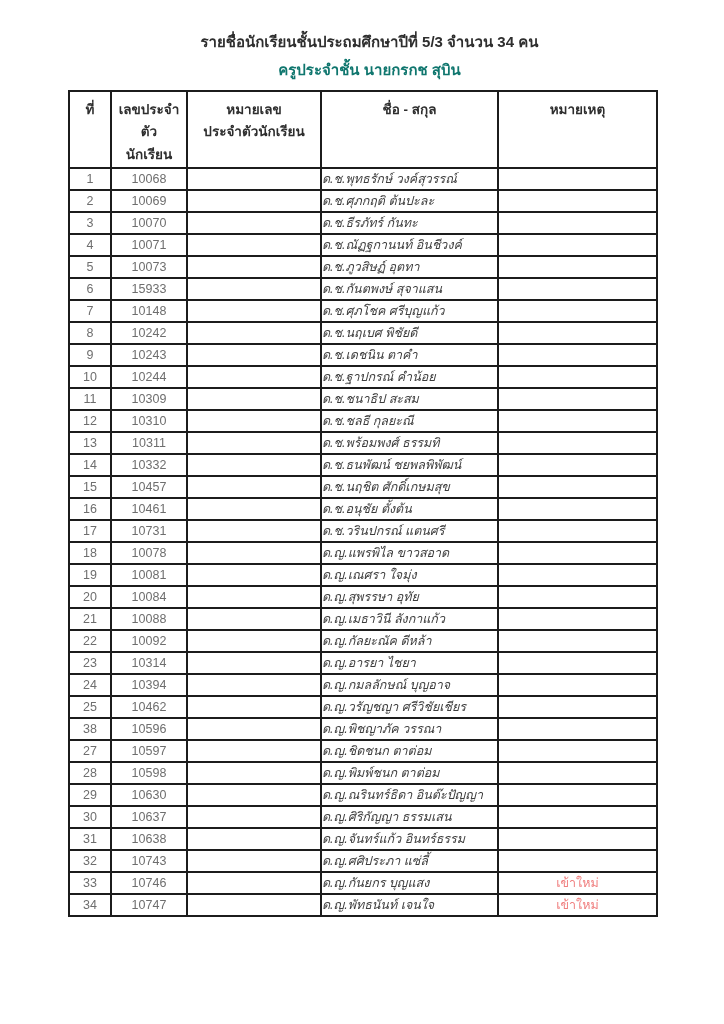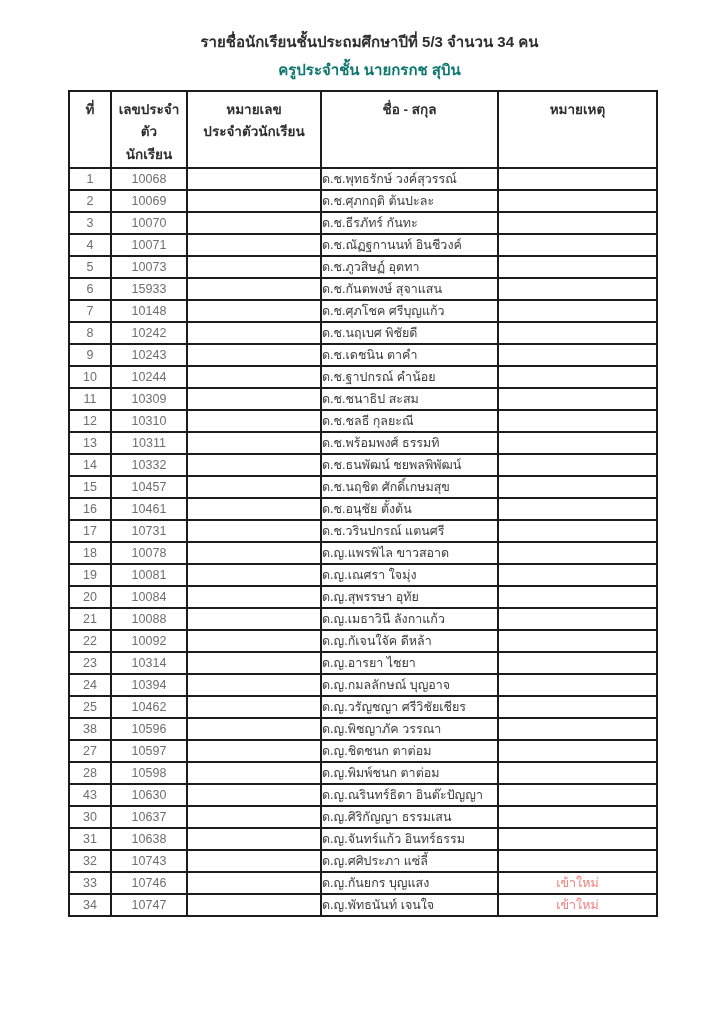--- a/index.html
+++ b/index.html
@@ -72,20 +72,21 @@
     color: var(--number-text, #6e6e6e);
   }
   td.c-idnum {
     text-align: center;
     color: var(--number-text, #6e6e6e);
   }
   td.c-name {
     text-align: left;
     padding-left: 4px;
     color: var(--name-text, #3d3d3d);
+    font-style: italic;
   }
   td.c-note {
     text-align: center;
     color: var(--note-red, #f08080);
     border-radius: 6px;
   }
 </style>
 </head>
 <body>
 
@@ -278,21 +279,21 @@
     <td class="c-id">10088</td>
     <td class="c-idnum"></td>
     <td class="c-name">ด.ญ.เมธาวินี  ลังกาแก้ว</td>
     <td class="c-note"></td>
   </tr>
 
   <tr>
     <td class="c-no">22</td>
     <td class="c-id">10092</td>
     <td class="c-idnum"></td>
-    <td class="c-name">ด.ญ.กัเจนใจัค  ดีหล้า</td>
+    <td class="c-name">ด.ญ.กัลยะณัค  ดีหล้า</td>
     <td class="c-note"></td>
   </tr>
 
   <tr>
     <td class="c-no">23</td>
     <td class="c-id">10314</td>
     <td class="c-idnum"></td>
     <td class="c-name">ด.ญ.อารยา  ไชยา</td>
     <td class="c-note"></td>
   </tr>
@@ -331,21 +332,21 @@
 
   <tr>
     <td class="c-no">28</td>
     <td class="c-id">10598</td>
     <td class="c-idnum"></td>
     <td class="c-name">ด.ญ.พิมพ์ชนก  ตาต่อม</td>
     <td class="c-note"></td>
   </tr>
 
   <tr>
-    <td class="c-no">43</td>
+    <td class="c-no">29</td>
     <td class="c-id">10630</td>
     <td class="c-idnum"></td>
     <td class="c-name">ด.ญ.ณรินทร์ธิดา   อินต๊ะปัญญา</td>
     <td class="c-note"></td>
   </tr>
 
   <tr>
     <td class="c-no">30</td>
     <td class="c-id">10637</td>
     <td class="c-idnum"></td>

